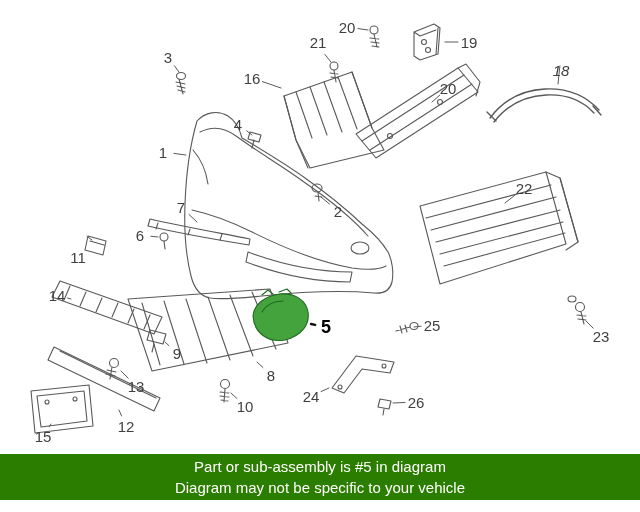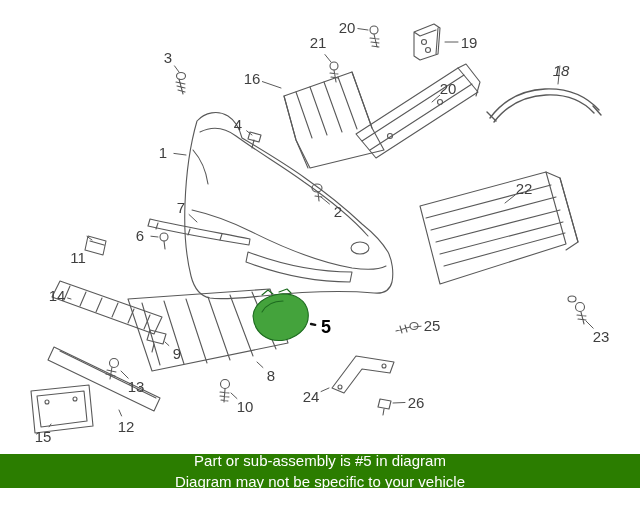--- a/index.html
+++ b/index.html
@@ -20,21 +20,21 @@
     white-space:nowrap;
   }
   #callouts .callout.bold{
     font-weight:bold;
     font-size:18px;
     color:#000;
   }
   .banner{
     position:absolute;
     left:0;top:454px;
-    width:640px;height:34px;
+    width:640px;height:46px;
     display:flex;flex-direction:column;
     align-items:center;justify-content:center;
     line-height:21px;
     font-size:15px;
   }
 </style>
 </head>
 <body>
 
 <div class="stage" style="background: rgb(255, 255, 255);">

